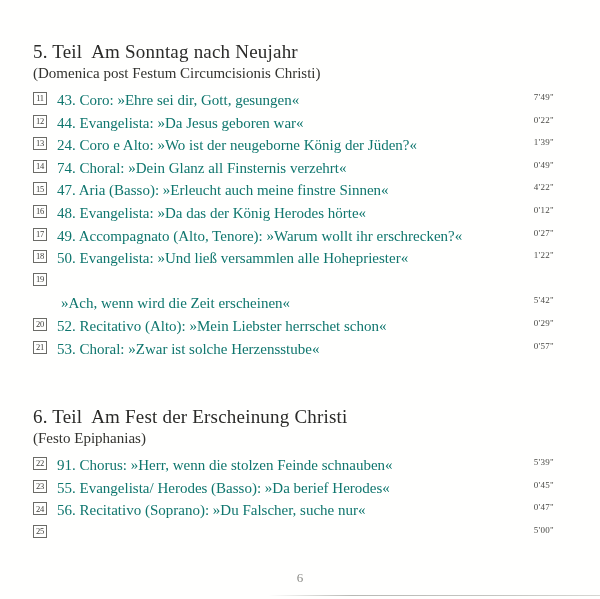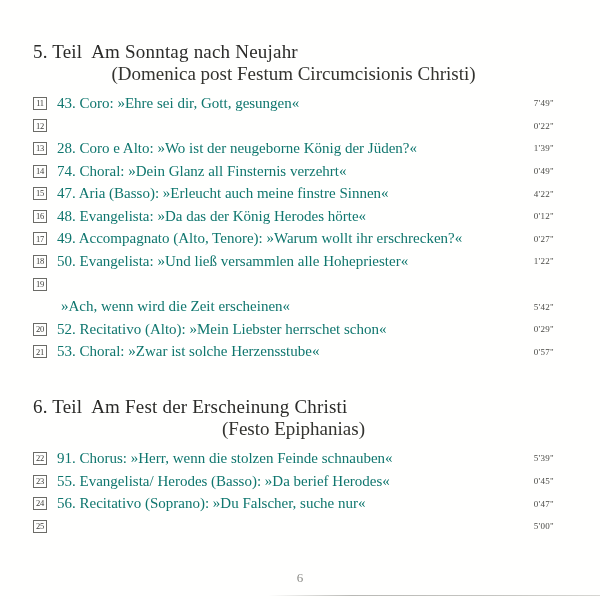--- a/index.html
+++ b/index.html
@@ -7,36 +7,36 @@
     position:relative; width:600px; height:599px;
     background:#fffffe; overflow:hidden;
     font-family:"Liberation Serif", serif;
     color:#2b2b29;
   }
   .content { position:absolute; left:33px; top:40px; right:46px; }
   .sec-title {
     font-size:19px; font-weight:normal; margin:0; line-height:24px;
     white-space:pre-wrap; letter-spacing:0.2px; color:#2b2b29;
   }
-  .sec-subtitle { font-size:19px; line-height:19px; color:#33332f;text-align:center; }
+  .sec-subtitle { font-size:15px; line-height:19px; color:#33332f; }
   .tracks { margin-top:9px; }
-  .row { display:flex; align-items:center; height:22.6px; }
+  .row { display:flex; align-items:flex-start; height:22.6px; }
   .box {
     flex:0 0 auto; box-sizing:border-box; width:14px; height:13px;
     border:1px solid #6b6b67; display:flex; align-items:center; justify-content:center;
     font-size:8.5px; line-height:1; color:#3c3c38; letter-spacing:-0.3px;
   }
   .spacer { flex:0 0 auto; width:14px; }
   .ttl { margin-left:10px; font-size:15px; white-space:pre-wrap; color:#0f766e; }
   .indent2 { margin-left:14px; }
   .dur {
     margin-left:auto; font-size:9px; color:#4a4a46;
     font-family:"Liberation Serif", serif; letter-spacing:0.3px; white-space:nowrap;
   }
-  .sec2 { margin-top:32px; }
+  .sec2 { margin-top:42px; }
   .pageno {
     position:absolute; left:0; right:0; bottom:13px; text-align:center;
     font-size:13px; color:#8a8a86;
   }
   .scanline {
     position:absolute; bottom:3px; left:268px; right:0; height:1px;
     background:linear-gradient(to right, rgba(176,176,172,0), #b9b9b5 25%, #c6c6c2 70%, #d6d6d2);
   }
 </style>
 </head>
@@ -51,26 +51,27 @@
       <div class="tracks">
 
         <div class="row">
           <span class="box">11</span>
           <span class="ttl">43. Coro: »Ehre sei dir, Gott, gesungen«</span>
           <span class="dur">7'49"</span>
         </div>
 
         <div class="row">
           <span class="box">12</span>
+          <span class="ttl">44. Evangelista: »Da Jesus geboren war«</span>
           <span class="dur">0'22"</span>
         </div>
 
         <div class="row">
           <span class="box">13</span>
-          <span class="ttl">28. Coro e Alto: »Wo ist der neugeborne König der Jüden?«</span>
+          <span class="ttl">24. Coro e Alto: »Wo ist der neugeborne König der Jüden?«</span>
           <span class="dur">1'39"</span>
         </div>
 
         <div class="row">
           <span class="box">14</span>
           <span class="ttl">74. Choral: »Dein Glanz all Finsternis verzehrt«</span>
           <span class="dur">0'49"</span>
         </div>
 
         <div class="row">

